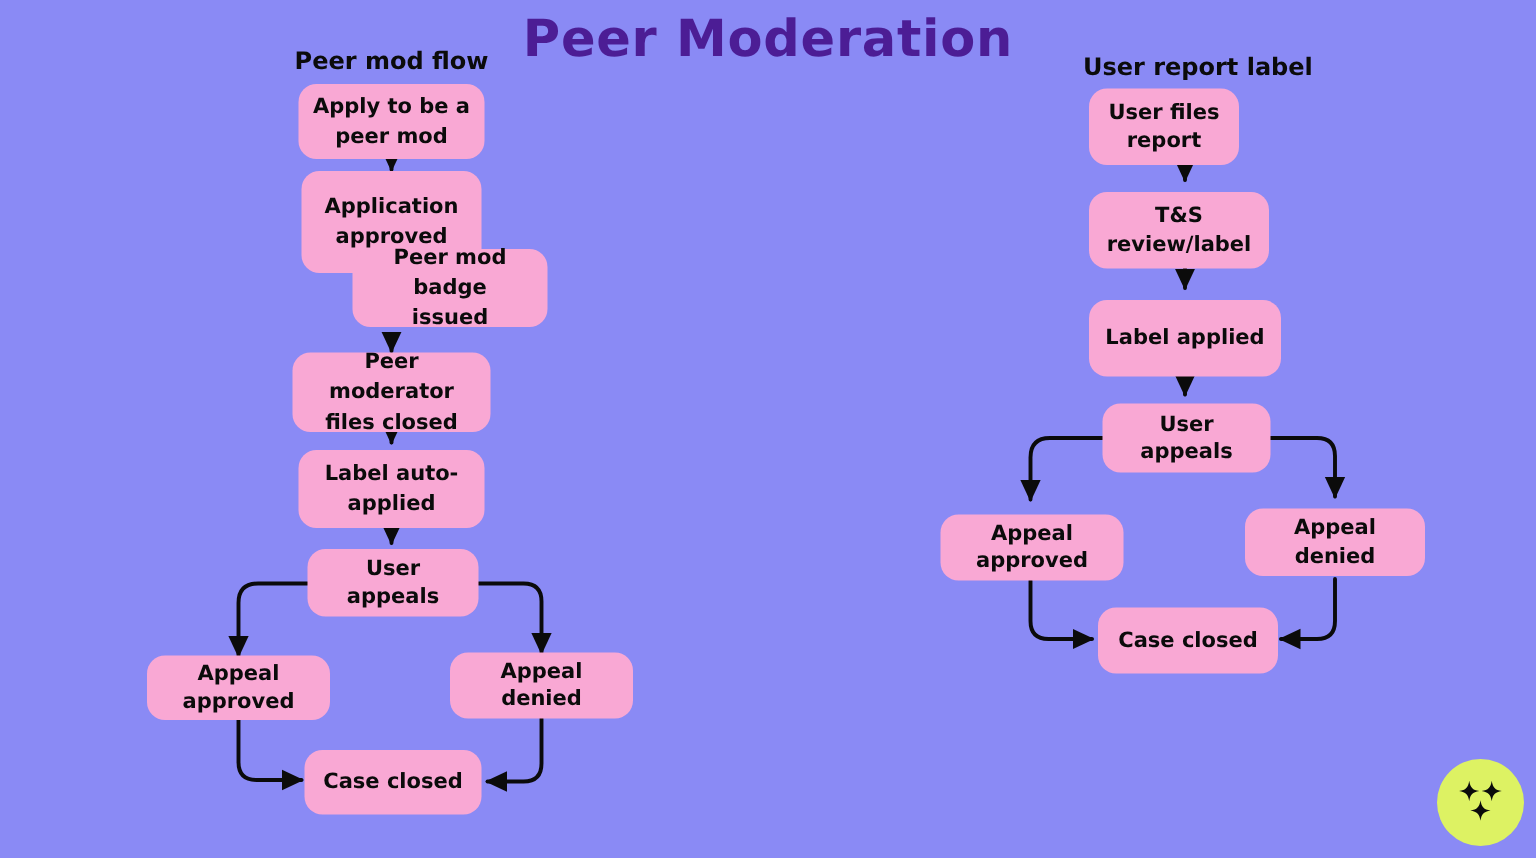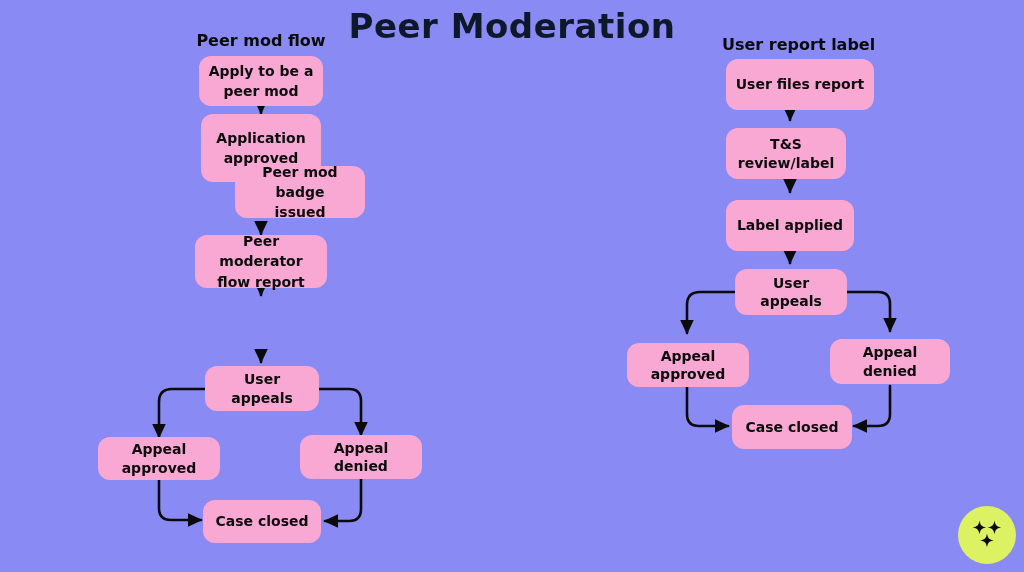--- a/index.html
+++ b/index.html
@@ -26,21 +26,21 @@
     pointer-events: none;
   }
   
   .title {
     position: absolute;
     left: 0; right: 0; top: 6px;
     text-align: center;
     font-size: 34px;
     font-weight: 700;
     letter-spacing: 0.5px;
-    color: #0f172a;
+    color: #4c1d95;
     z-index: 4;
     white-space: nowrap;
   }
   
   .flow-caption {
     position: absolute;
     z-index: 4;
     font-size: 16px;
     font-weight: 700;
     color: #0b0b0b;
@@ -127,34 +127,36 @@
   <div class="node two-line" style="left:199px; top:56px; width:124px; height:50px;">Apply to be a
 peer mod</div>
 
   <div class="node two-line" style="left:201px; top:114px; width:120px; height:68px;">Application
 approved</div>
 
   <div class="node two-line" style="left:195px; top:166px; width:130px; height:52px;margin-left:40px;">Peer mod badge
 issued</div>
 
   <div class="node two-line" style="left:195px; top:235px; width:132px; height:53px;">Peer moderator
-flow report</div>
+files closed</div>
 
+  <div class="node two-line" style="left:199px; top:300px; width:124px; height:52px;">Label auto-
+applied</div>
 
   <div class="node" style="left:205px; top:366px; width:114px; height:45px;">User appeals</div>
 
   <div class="node" style="left:98px; top:437px; width:122px; height:43px;">Appeal approved</div>
 
   <div class="node" style="left:300px; top:435px; width:122px; height:44px;">Appeal denied</div>
 
   <div class="node" style="left:203px; top:500px; width:118px; height:43px;">Case closed</div>
 
   <div class="flow-caption" style="left:722px; top:35px; width:140px;">User report label</div>
 
-  <div class="node" style="left:726px; top:59px; width:148px; height:51px;">User files report</div>
+  <div class="node" style="left:726px; top:59px; width:100px; height:51px;">User files report</div>
 
   <div class="node" style="left:726px; top:128px; width:120px; height:51px;">T&amp;S review/label</div>
 
   <div class="node" style="left:726px; top:200px; width:128px; height:51px;">Label applied</div>
 
   <div class="node" style="left:735px; top:269px; width:112px; height:46px;">User appeals</div>
 
   <div class="node" style="left:627px; top:343px; width:122px; height:44px;">Appeal approved</div>
 
   <div class="node" style="left:830px; top:339px; width:120px; height:45px;">Appeal denied</div>

